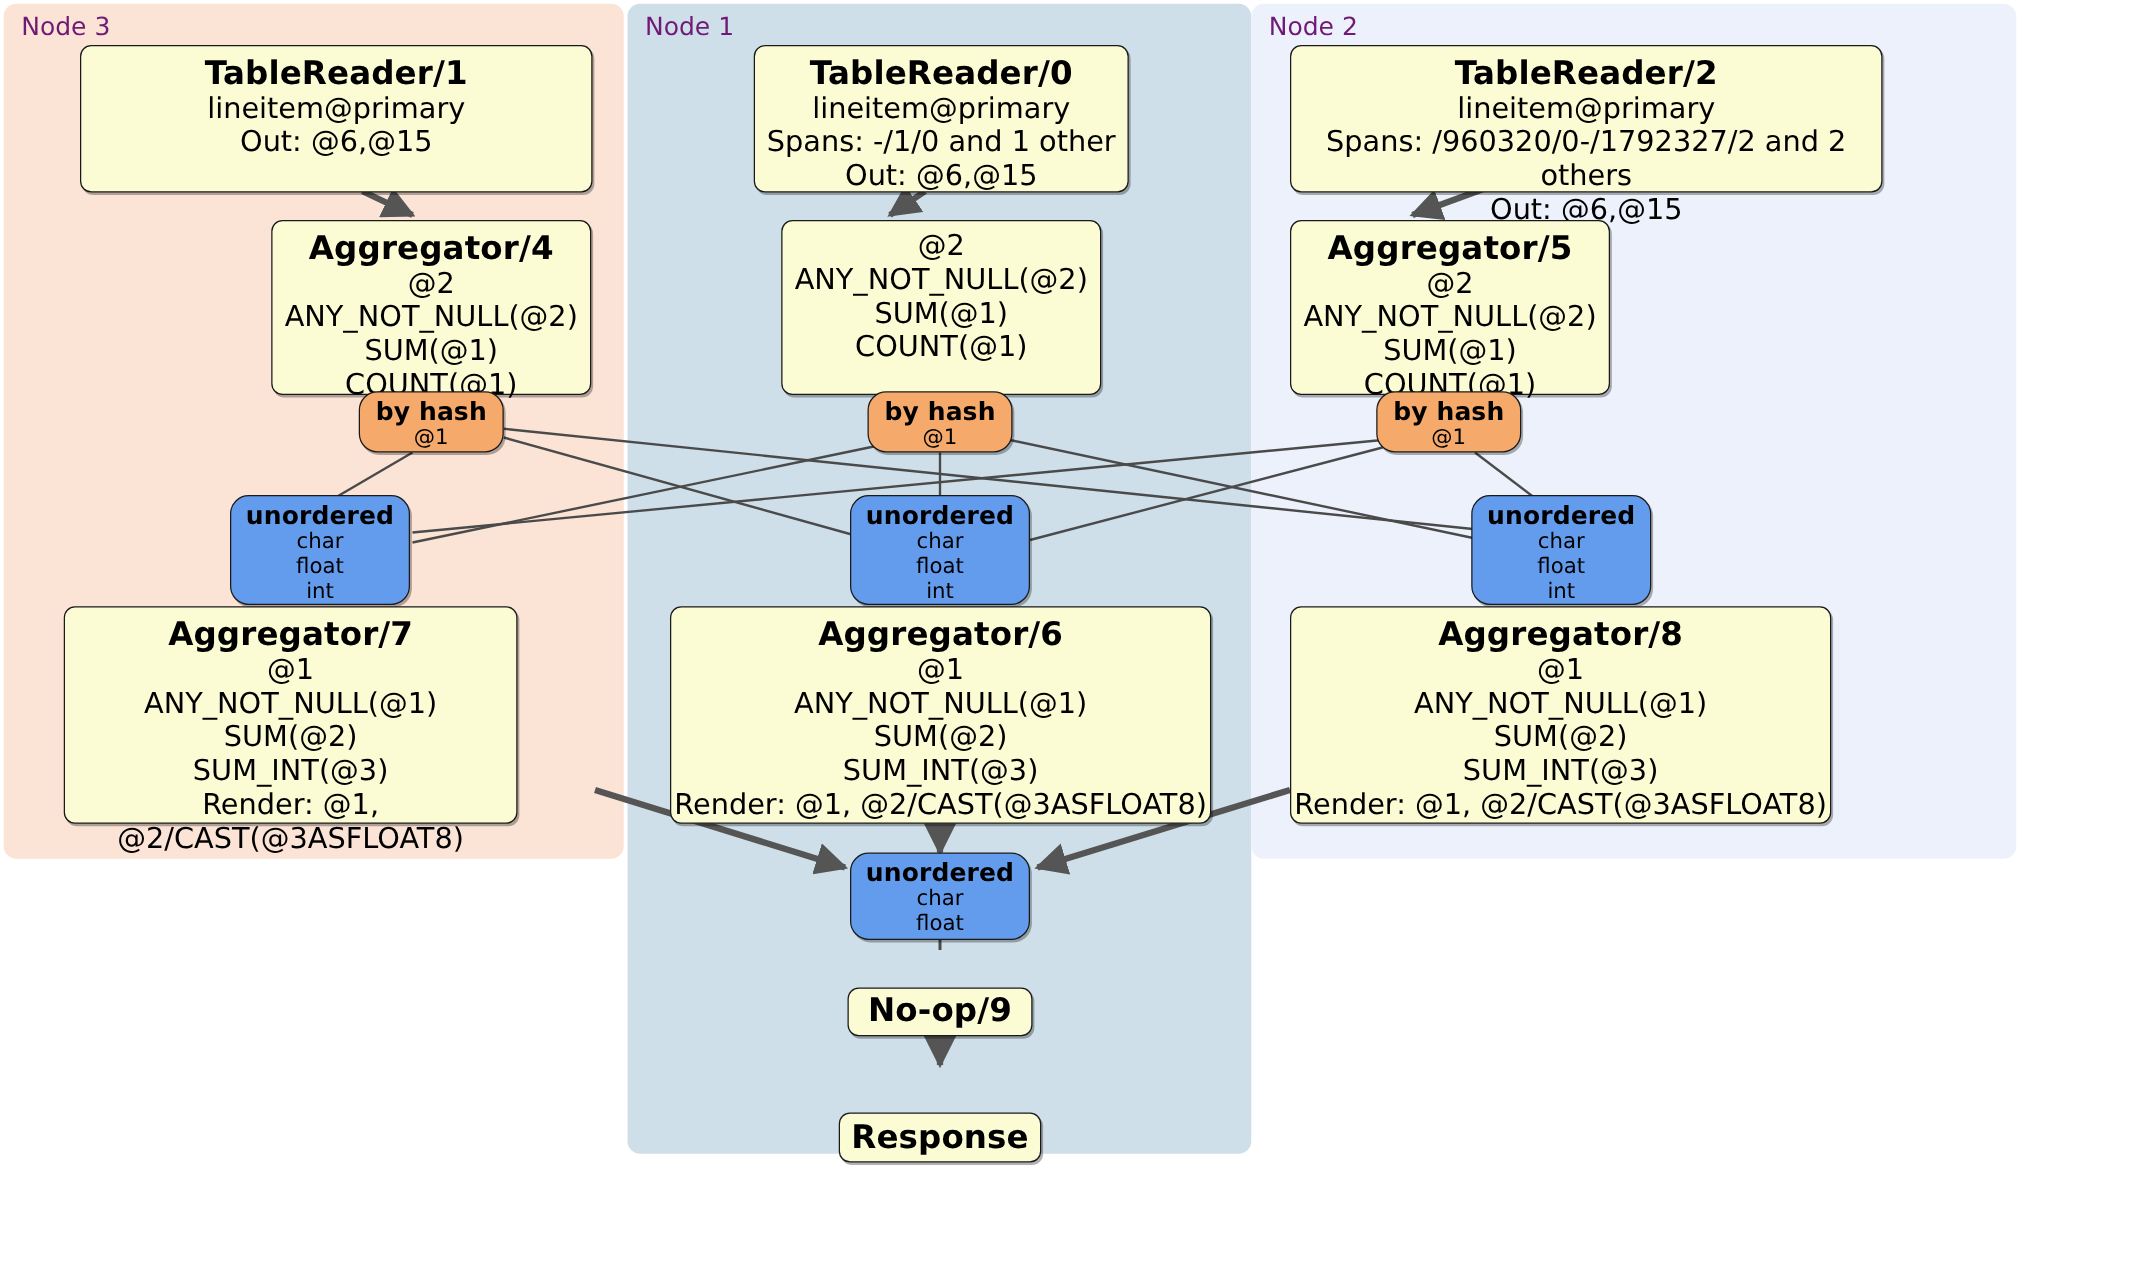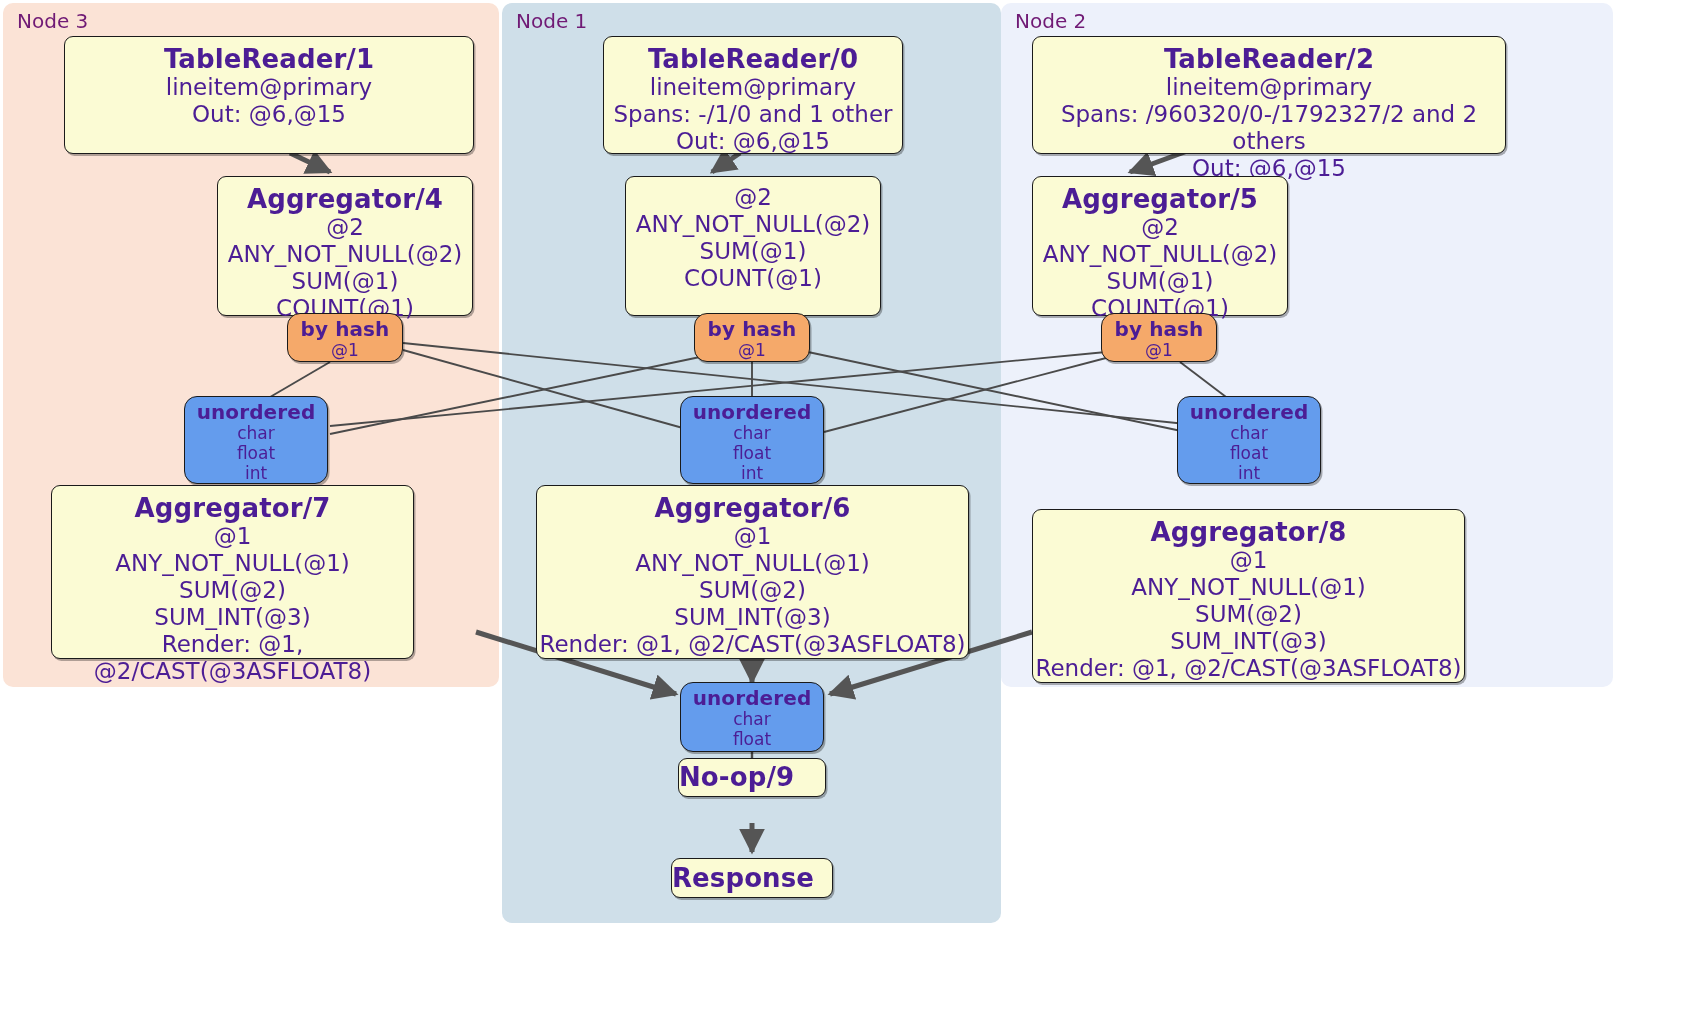--- a/index.html
+++ b/index.html
@@ -42,21 +42,21 @@
     height: 1016px;
     pointer-events: none;
   }
   
   .box {
     position: absolute;
     box-sizing: border-box;
     border: 1.6px solid #1a1a1a;
     border-radius: 9px;
     text-align: center;
-    color: #4c1d95;
+    color: #000000;
     line-height: 1.17;
   }
   .proc {
     background: #fbfbd4;
     box-shadow: 1.5px 2px 0 rgba(0,0,0,0.30);
   }
   .router {
     background: #f5a96a;
     border-radius: 13px;
     box-shadow: 1.5px 2px 0 rgba(0,0,0,0.30);
@@ -74,24 +74,26 @@
   }
   .box .line {
     font-size: 23px;
     display: block;
   }
   .router .title { font-size: 20px; }
   .router .line  { font-size: 17px; }
   .receiver .title { font-size: 20px; }
   .receiver .line  { font-size: 17px; }
   .box.pad-std { padding-top: 7px; }
-  .box.pad-small { padding-top: 4px; }
+  .box.pad-small { padding-top: 4px; border-radius: 15px; }
   .box.single {
     display: flex;
     align-items: center;
+    justify-content: center;
+    margin-top: 32px;
   }
   .box.single .title { font-size: 26px; }
 </style>
 </head>
 <body>
 
 <div id="canvas">
 
   <div class="panel" style="left:3px; top:3px; width:496px; height:684px; background:#fbe3d6;">
     <span class="panel-label">Node 3</span>
@@ -231,21 +233,21 @@
 
   <div class="box proc pad-std" style="left:536px; top:485px; width:433px; height:174px;">
     <span class="title">Aggregator/6</span>
     <span class="line">@1</span>
     <span class="line">ANY_NOT_NULL(@1)</span>
     <span class="line">SUM(@2)</span>
     <span class="line">SUM_INT(@3)</span>
     <span class="line">Render: @1, @2/CAST(@3ASFLOAT8)</span>
   </div>
 
-  <div class="box proc pad-std" style="left:1032px; top:485px; width:433px; height:174px;margin-top:24px;">
+  <div class="box proc pad-std" style="left:1032px; top:485px; width:433px; height:174px;">
     <span class="title">Aggregator/8</span>
     <span class="line">@1</span>
     <span class="line">ANY_NOT_NULL(@1)</span>
     <span class="line">SUM(@2)</span>
     <span class="line">SUM_INT(@3)</span>
     <span class="line">Render: @1, @2/CAST(@3ASFLOAT8)</span>
   </div>
 
   <div class="box receiver pad-small" style="left:680px; top:682px; width:144px; height:70px;">
     <span class="title">unordered</span>

